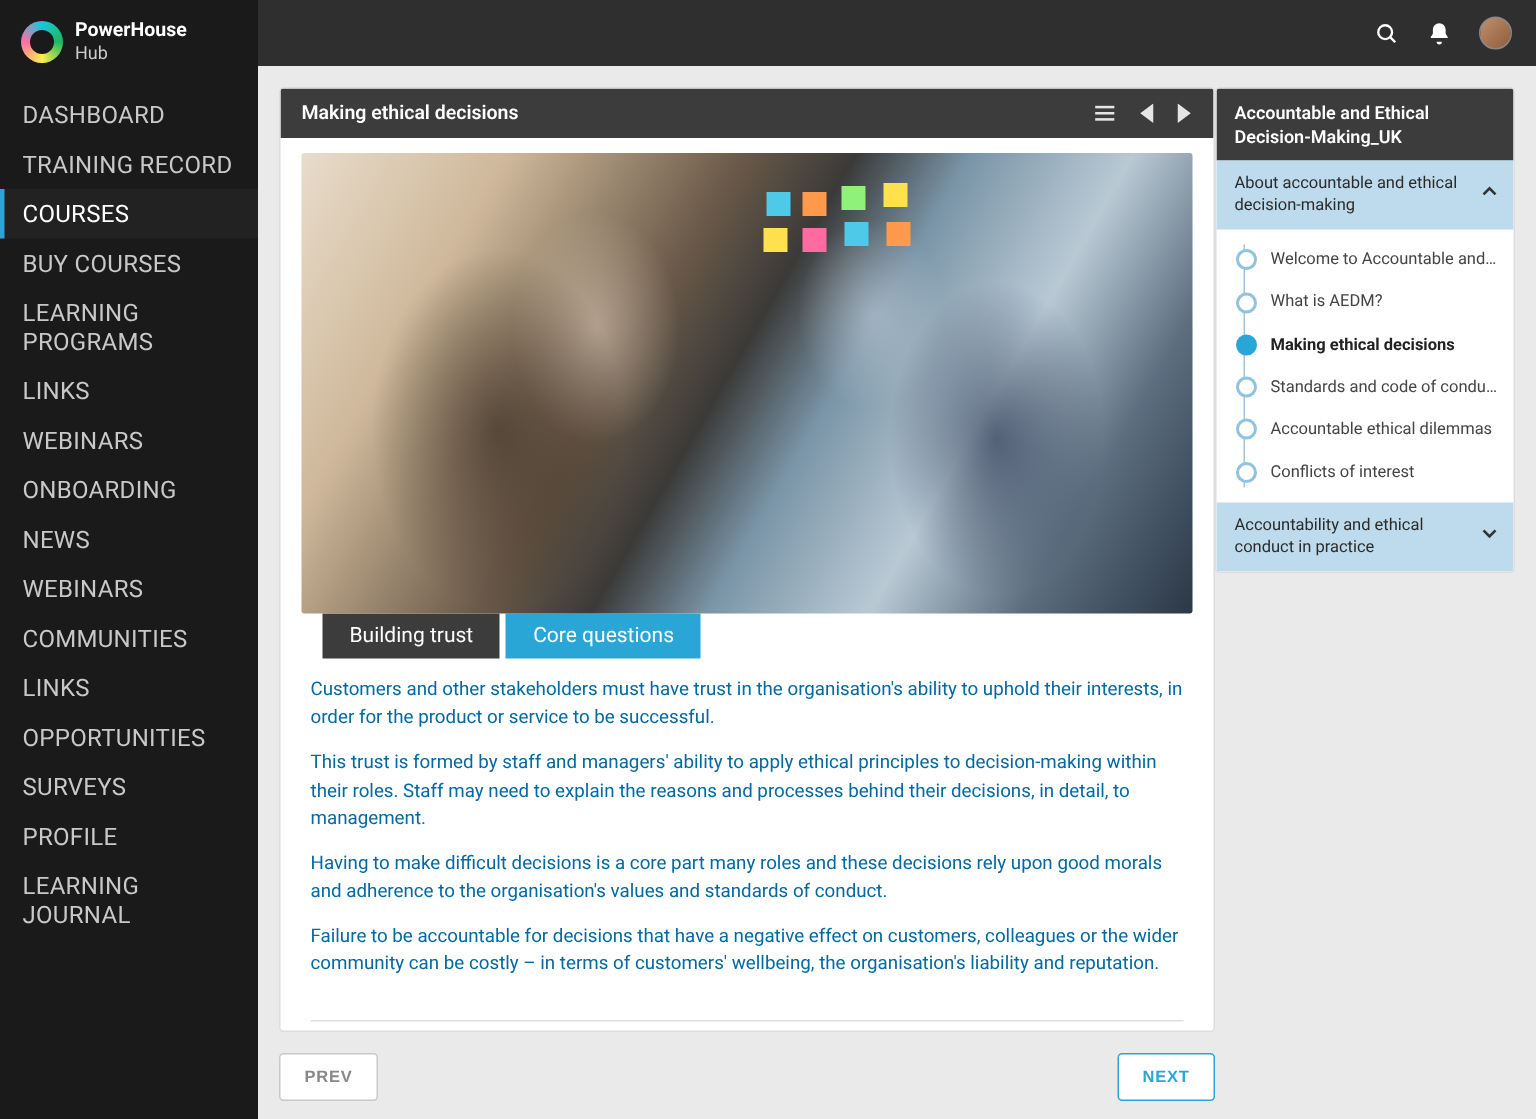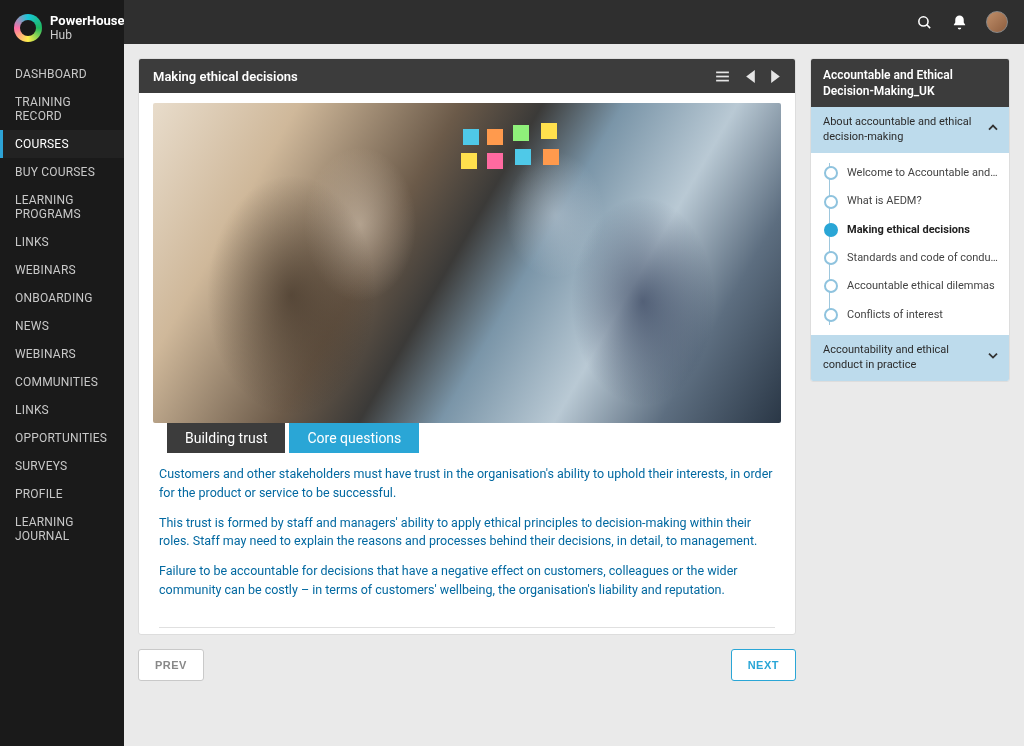--- a/index.html
+++ b/index.html
@@ -7,21 +7,21 @@
   font-family: -apple-system, BlinkMacSystemFont, "Segoe UI", Roboto, sans-serif;
   background: #f0f0f0;
   width: 1024px;
   height: 746px;
   overflow: hidden;
 }
 .app { display: flex; height: 100%; }
 
 
 .sidebar {
-  width: 124px;
+  width: 172px;
   background: #1a1a1a;
   color: #e0e0e0;
   display: flex;
   flex-direction: column;
   flex-shrink: 0;
 }
 .logo-wrap {
   padding: 14px 12px 18px 14px;
   display: flex;
   align-items: center;
@@ -36,21 +36,21 @@
 }
 .logo-mark::after {
   content: ""; position: absolute; inset: 6px;
   background: #1a1a1a; border-radius: 50%;
 }
 .logo-text { line-height: 1.1; font-size: 13px; color: #fff; }
 .logo-text .ph { font-weight: 700; }
 .logo-text .hub { font-weight: 400; font-size: 12px; color: #ccc; }
 .nav { display: flex; flex-direction: column; }
 .nav-item {
-  font-size: 12px;
+  font-size: 16px;
   letter-spacing: 0.2px;
   color: #c8c8c8;
   padding: 7px 12px 7px 12px;
   border-left: 3px solid transparent;
   cursor: pointer;
 }
 .nav-item.active {
   color: #fff;
   border-left-color: #2da3d6;
   background: #222;
@@ -66,21 +66,21 @@
 }
 .topbar .icon { color: #fff; cursor: pointer; display:flex; align-items:center; }
 .avatar {
   width: 22px; height: 22px; border-radius: 50%;
   background: linear-gradient(135deg,#c08f6a,#8d5d3e);
   border: 1px solid #888;
 }
 
 .content-row {
   display: flex;
-  gap: 14px;
+  gap: 0;
   padding: 14px 14px 12px 14px;
   flex: 1;
   overflow: hidden;
 }
 
 
 .lesson-col { flex: 1; display: flex; flex-direction: column; min-width:0; }
 .lesson-panel {
   background: #fff;
   border: 1px solid #ddd;
@@ -301,20 +301,21 @@
           </div>
 
           <div class="tabs">
             <div class="tab dark">Building trust</div>
             <div class="tab blue">Core questions</div>
           </div>
 
           <div class="body-text">
             <p>Customers and other stakeholders must have trust in the organisation's ability to uphold their interests, in order for the product or service to be successful.</p>
             <p>This trust is formed by staff and managers' ability to apply ethical principles to decision-making within their roles. Staff may need to explain the reasons and processes behind their decisions, in detail, to management.</p>
+            <p>Having to make difficult decisions is a core part many roles and these decisions rely upon good morals and adherence to the organisation's values and standards of conduct.</p>
             <p>Failure to be accountable for decisions that have a negative effect on customers, colleagues or the wider community can be costly – in terms of customers' wellbeing, the organisation's liability and reputation.</p>
           </div>
           <div class="body-divider"></div>
         </div>
 
         <div class="pager-row">
           <button class="pager-btn">PREV</button>
           <button class="pager-btn next">NEXT</button>
         </div>
       </div>

